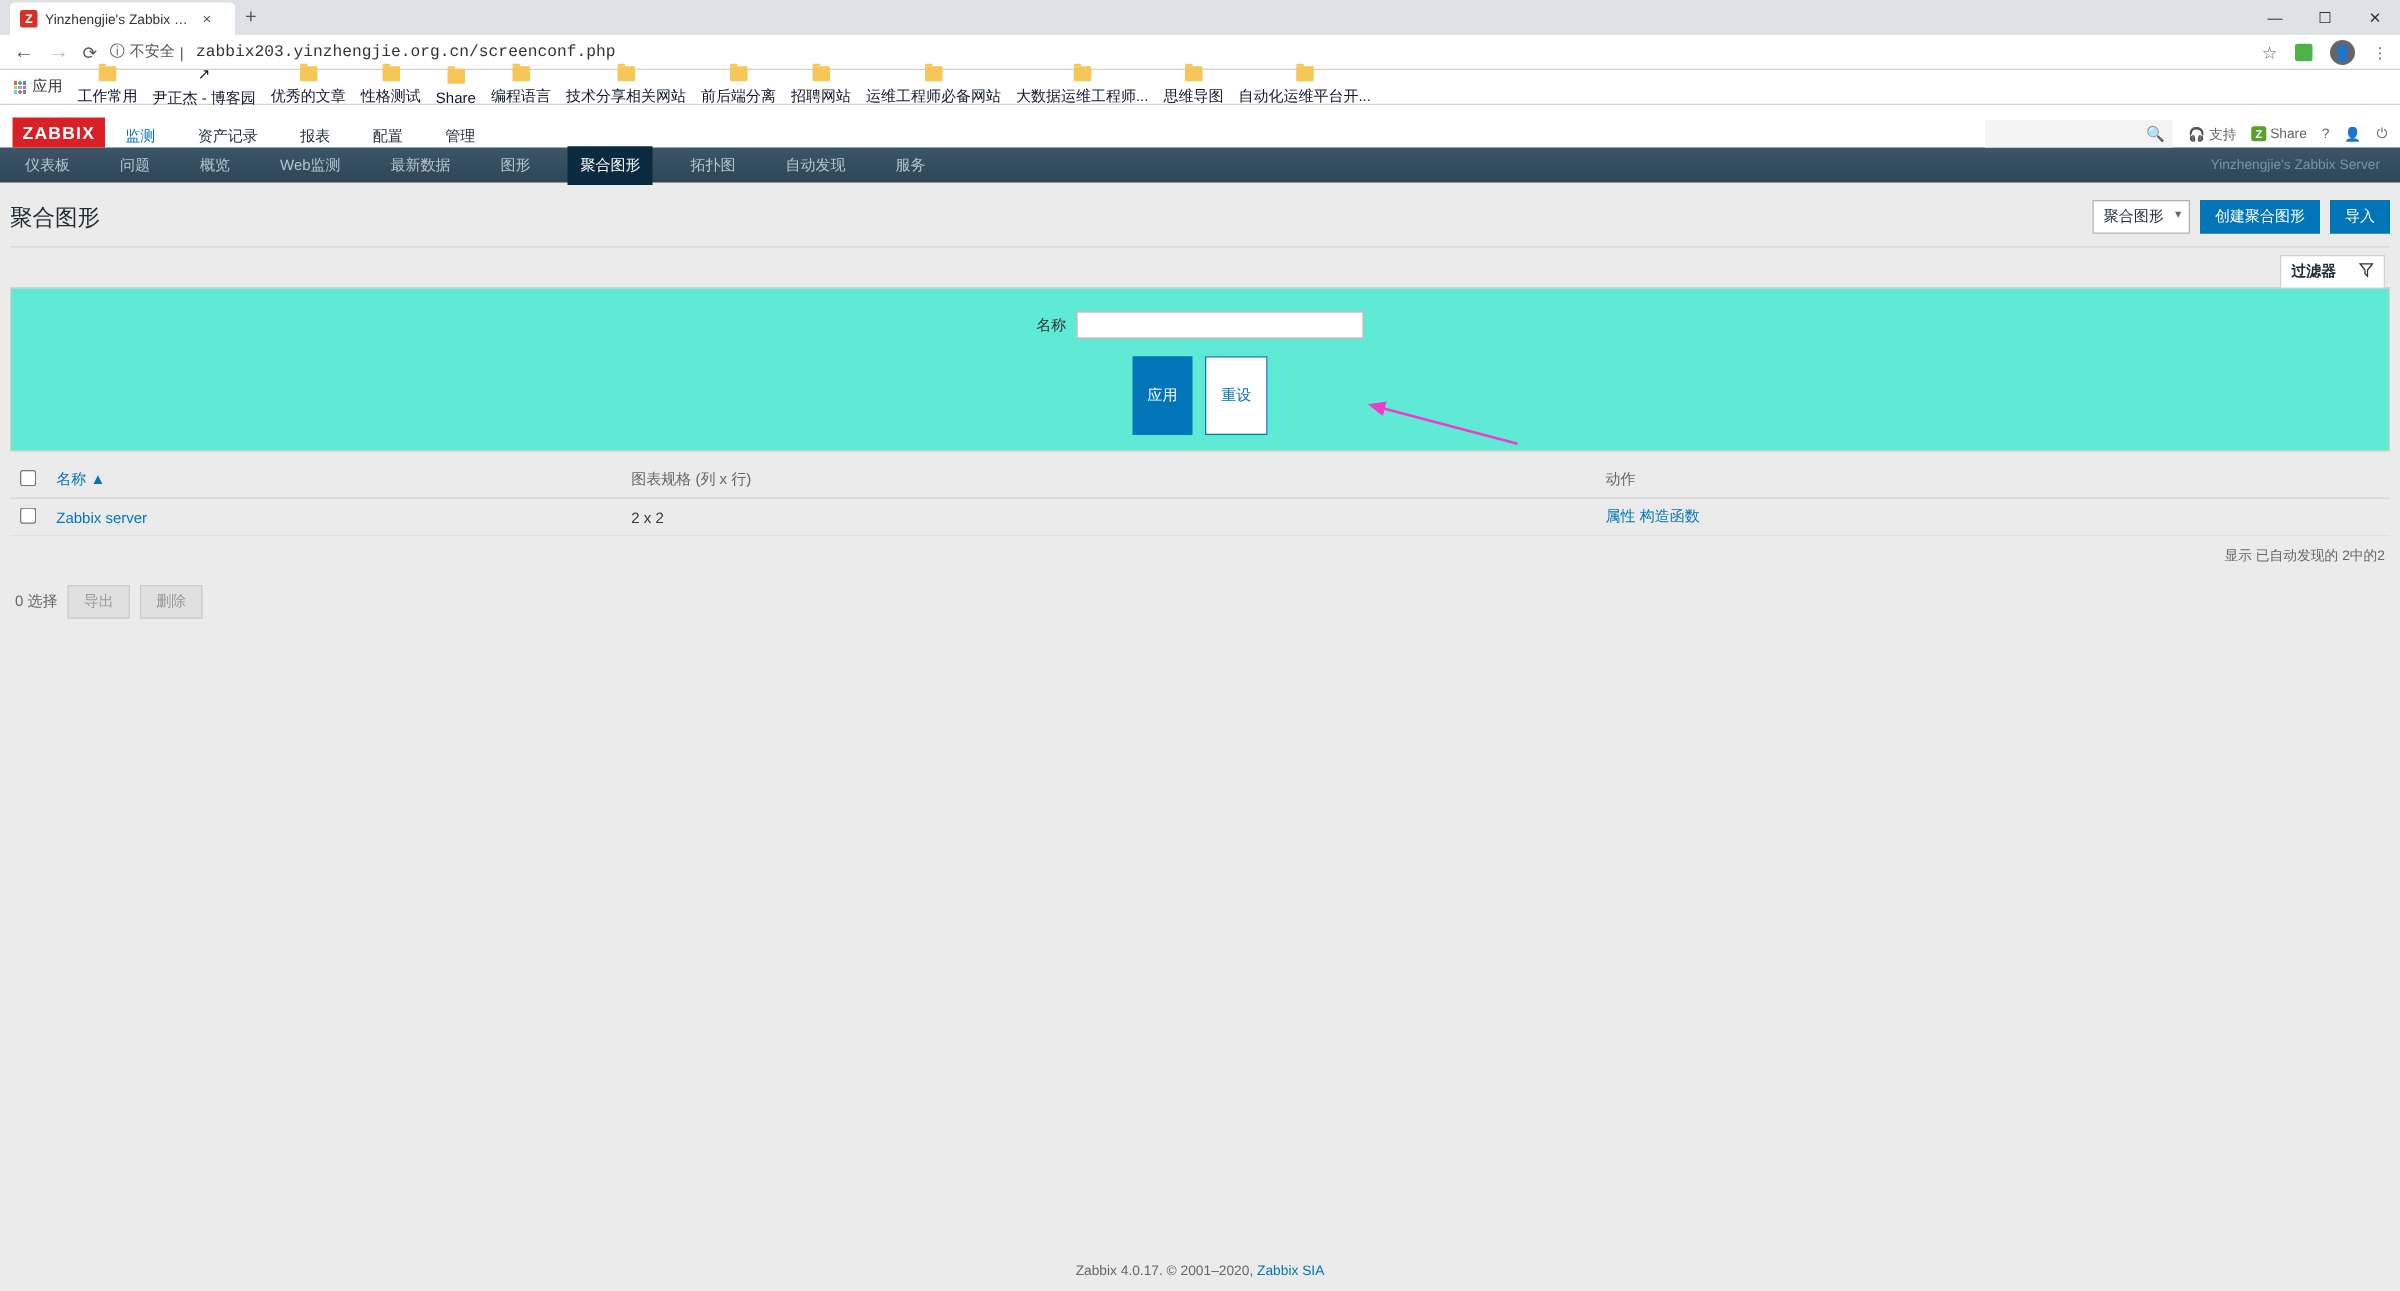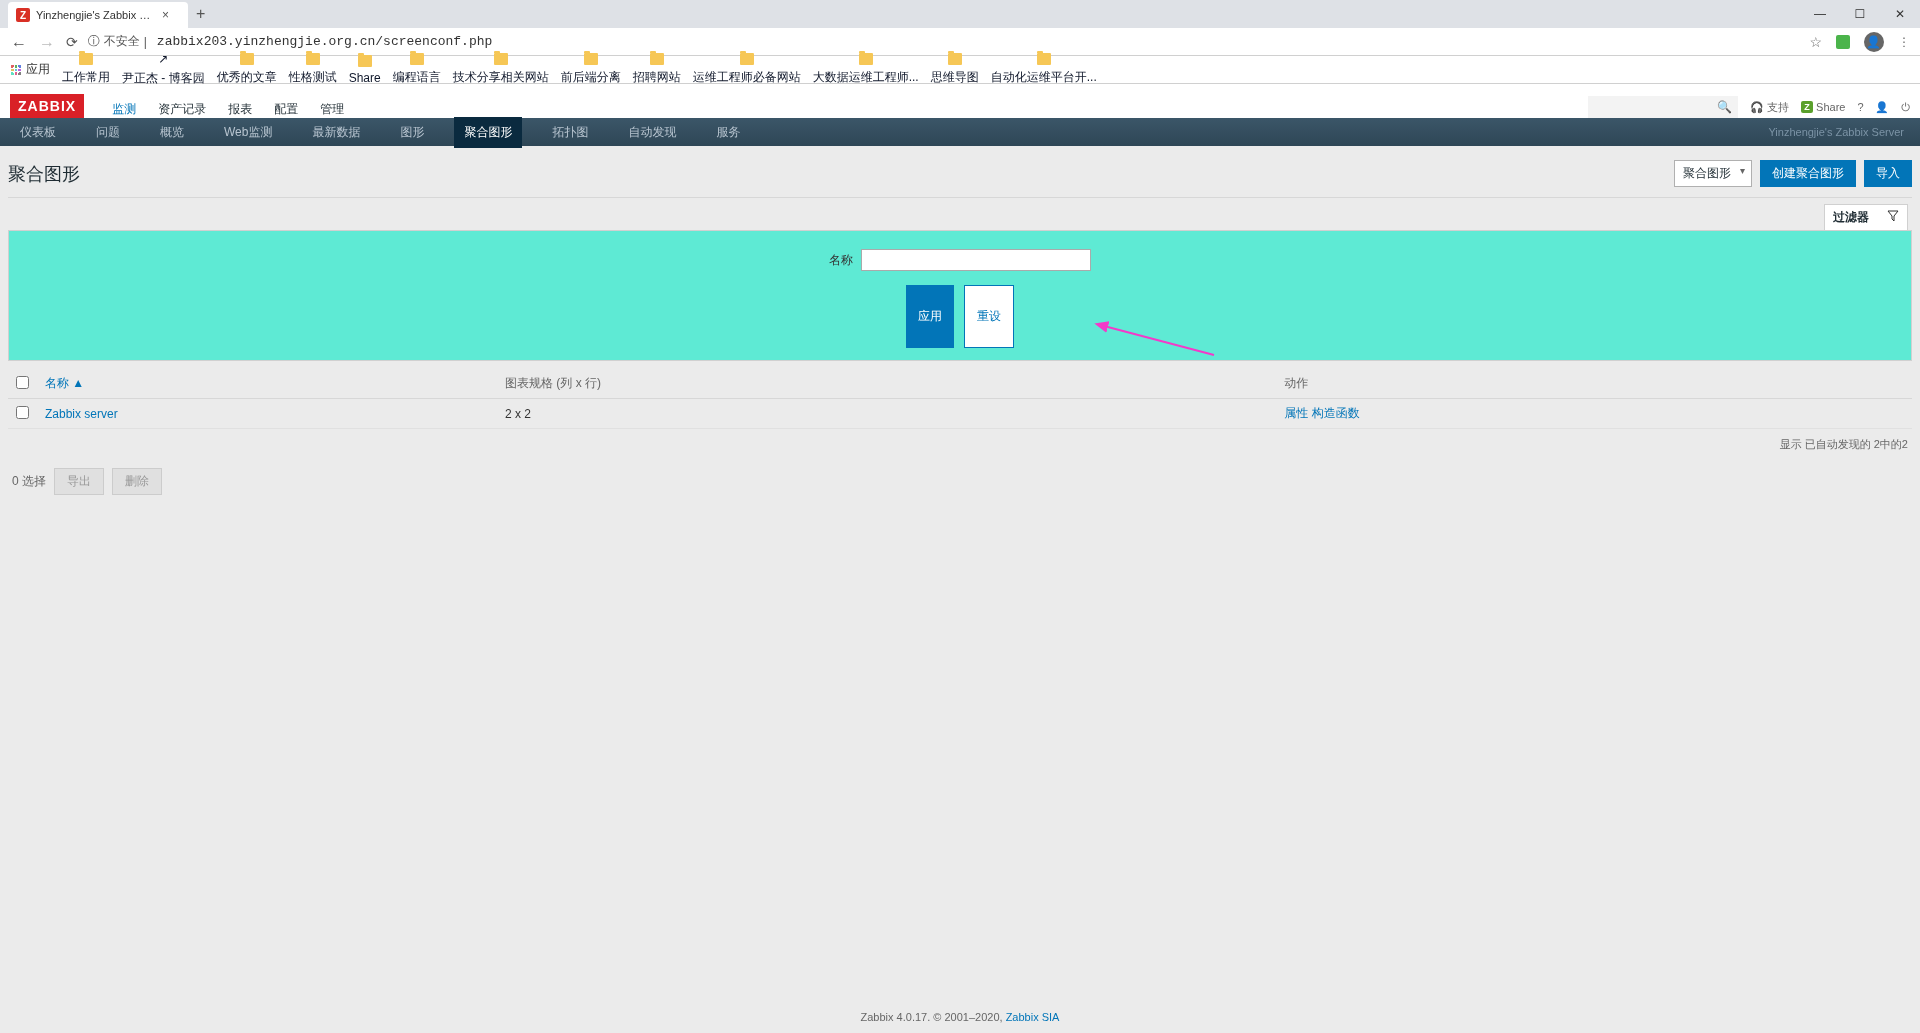--- a/index.html
+++ b/index.html
@@ -39,21 +39,21 @@
   radial-gradient(circle at 50% 80%, #e06090 1.5px, transparent 1.5px),
   radial-gradient(circle at 80% 80%, #808080 1.5px, transparent 1.5px);
 }
 .bk-item { display:flex; align-items:center; gap:4px; color:#0f172a; cursor:pointer;flex-direction:column; }
 .folder-icon { width:14px; height:12px; background:#f6c756; border-radius:1px; position:relative; }
 .folder-icon:before{ content:''; position:absolute; top:-2px; left:0; width:6px; height:2px; background:#f6c756; border-radius:1px 1px 0 0; }
 
 
 .zbx-header { background:#fff; height:34px; display:flex; align-items:flex-end; padding:0 10px; }
 .zbx-logo { background:#d92027; color:#fff; font-weight:bold; padding:4px 8px; font-size:14px; letter-spacing:1px; }
-.zbx-menu { display:flex; gap:22px; margin-left:28px; }
+.zbx-menu { display:flex; gap:34px; margin-left:16px; }
 .zbx-menu-item { color:#1f2c33; font-size:12px; cursor:pointer; }
 .zbx-menu-item.active { color:#0275b8; }
 .zbx-header-right { margin-left:auto; display:flex; align-items:center; gap:12px; }
 .search-box { background:#f3f3f3; border:none; padding:4px 26px 4px 8px; width:150px; font-size:12px; position:relative; }
 .search-wrap{ position:relative; }
 .search-wrap .mag{ position:absolute; right:6px; top:4px; color:#888; font-size:12px; }
 .hdr-link { color:#666; font-size:11px; cursor:pointer; display:flex; align-items:center; gap:3px; }
 .z-icon{ width:12px; height:12px; background:#5aa02c; color:#fff; font-size:9px; font-weight:bold; display:flex; align-items:center; justify-content:center; border-radius:2px; }
 
 

